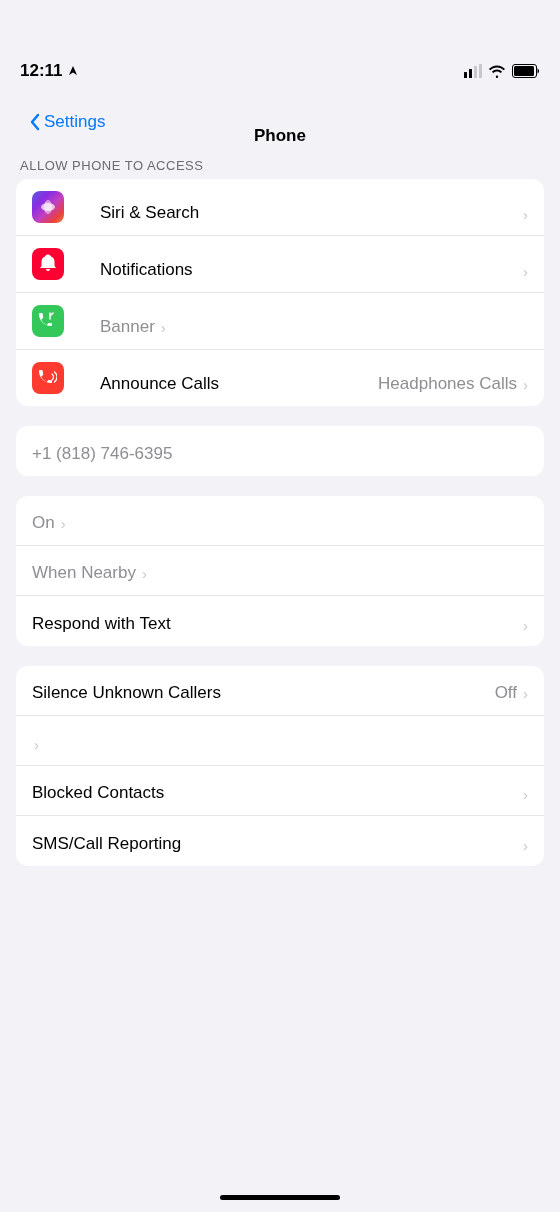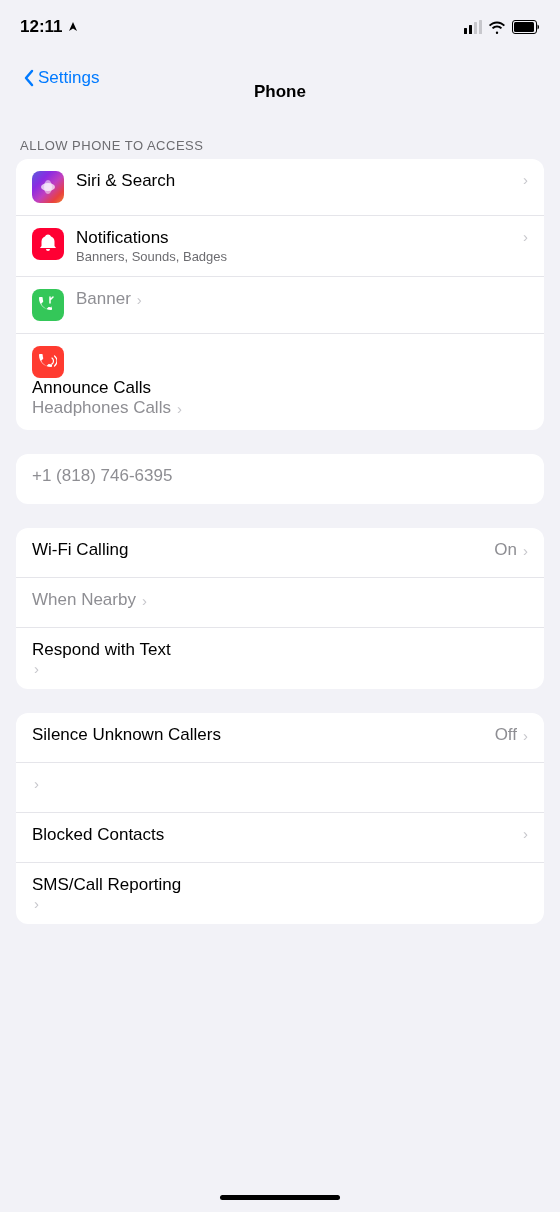--- a/index.html
+++ b/index.html
@@ -13,20 +13,21 @@
       position: relative;
     }
 
     
     .status-bar {
       display: flex;
       justify-content: space-between;
       align-items: center;
       padding: 14px 20px 8px 20px;
       height: 48px;
+      margin-top: 44px;
     }
     .status-time {
       font-size: 17px;
       font-weight: 600;
       display: flex;
       align-items: center;
       gap: 4px;
     }
     .status-time svg { display: inline-block; }
     .status-icons {
@@ -38,63 +39,62 @@
     
     .nav-bar {
       display: flex;
       align-items: center;
       justify-content: center;
       padding: 6px 16px 12px;
       position: relative;
     }
     .nav-back {
       position: absolute;
-      left: 24px;
+      left: 30px;
       display: flex;
       align-items: center;
       color: #007aff;
       font-size: 17px;
       gap: 2px;
       cursor: pointer;
     }
     .nav-title {
       font-size: 17px;
       font-weight: 600;
       margin-top: 28px;
     }
 
     
     .section {
       margin-bottom: 20px;
-      margin-top: 24px;
     }
     .section-label {
       font-size: 13px;
       color: #6c6c70;
       text-transform: uppercase;
       letter-spacing: 0.5px;
       padding: 0 20px 6px 20px;
     }
     .card {
       background: #fff;
       border-radius: 12px;
       margin: 0 16px;
       overflow: hidden;
     }
     .row {
       display: flex;
-      align-items: flex-start;
+      align-items: flex-end;
       padding: 12px 16px;
       min-height: 50px;
       position: relative;
       border-bottom: 1px solid #e5e5ea;
+      gap: 24px;
     }
     .row:last-child {
       border-bottom: none;
-      flex-direction: column;
     }
     .row-icon {
       width: 32px;
       height: 32px;
       border-radius: 8px;
       margin-right: 12px;
       flex-shrink: 0;
       display: flex;
       align-items: center;
       justify-content: center;
@@ -232,21 +232,20 @@
 
     <div class="row">
       <div class="row-icon notif-icon">
         <svg width="18" height="20" viewBox="0 0 18 20" fill="none">
           <path d="M9 0.5C7.7 0.5 6.5 1.3 6 2.5C4 3 2.5 5 2.5 7.5V12l-1.5 2H17l-1.5-2V7.5C15.5 5 14 3 12 2.5 11.5 1.3 10.3 0.5 9 0.5z" fill="white"></path>
           <path d="M7 15a2 2 0 0 0 4 0" fill="white"></path>
         </svg>
       </div>
       <div class="row-content">
         <div class="row-title">Notifications</div>
-        <div class="row-subtitle">Banners, Sounds, Badges</div>
       </div>
       <div class="row-right">
         <span class="chevron">›</span>
       </div>
     </div>
 
     <div class="row">
       <div class="row-icon incoming-icon">
         <svg width="18" height="18" viewBox="0 0 18 18" fill="none">
           <path d="M13 11.5c-1 0-2-.2-2.9-.5-.3-.1-.6 0-.8.2l-1.8 1.8c-2.3-1.2-4.1-3-5.3-5.3l1.8-1.8c.2-.2.3-.5.2-.8C3.9 4 3.7 3 3.7 2c0-.6-.4-1-1-1H1C.4 1 0 1.4 0 2c0 6.6 5.4 12 12 12 .6 0 1-.4 1-1v-1.5c0-.6-.4-1-1-1z" fill="white"></path>
@@ -286,23 +285,20 @@
         <span>+1 (818) 746-6395</span>
       </div>
     </div>
   </div>
 </div>
 
 <div class="section">
   <div class="card">
 
     <div class="row">
-      <div class="row-content">
-        <div class="row-title">Wi-Fi Calling</div>
-      </div>
       <div class="row-right">
         <span>On</span>
         <span class="chevron">›</span>
       </div>
     </div>
 
     <div class="row">
       <div class="row-right">
         <span>When Nearby</span>
         <span class="chevron">›</span>

